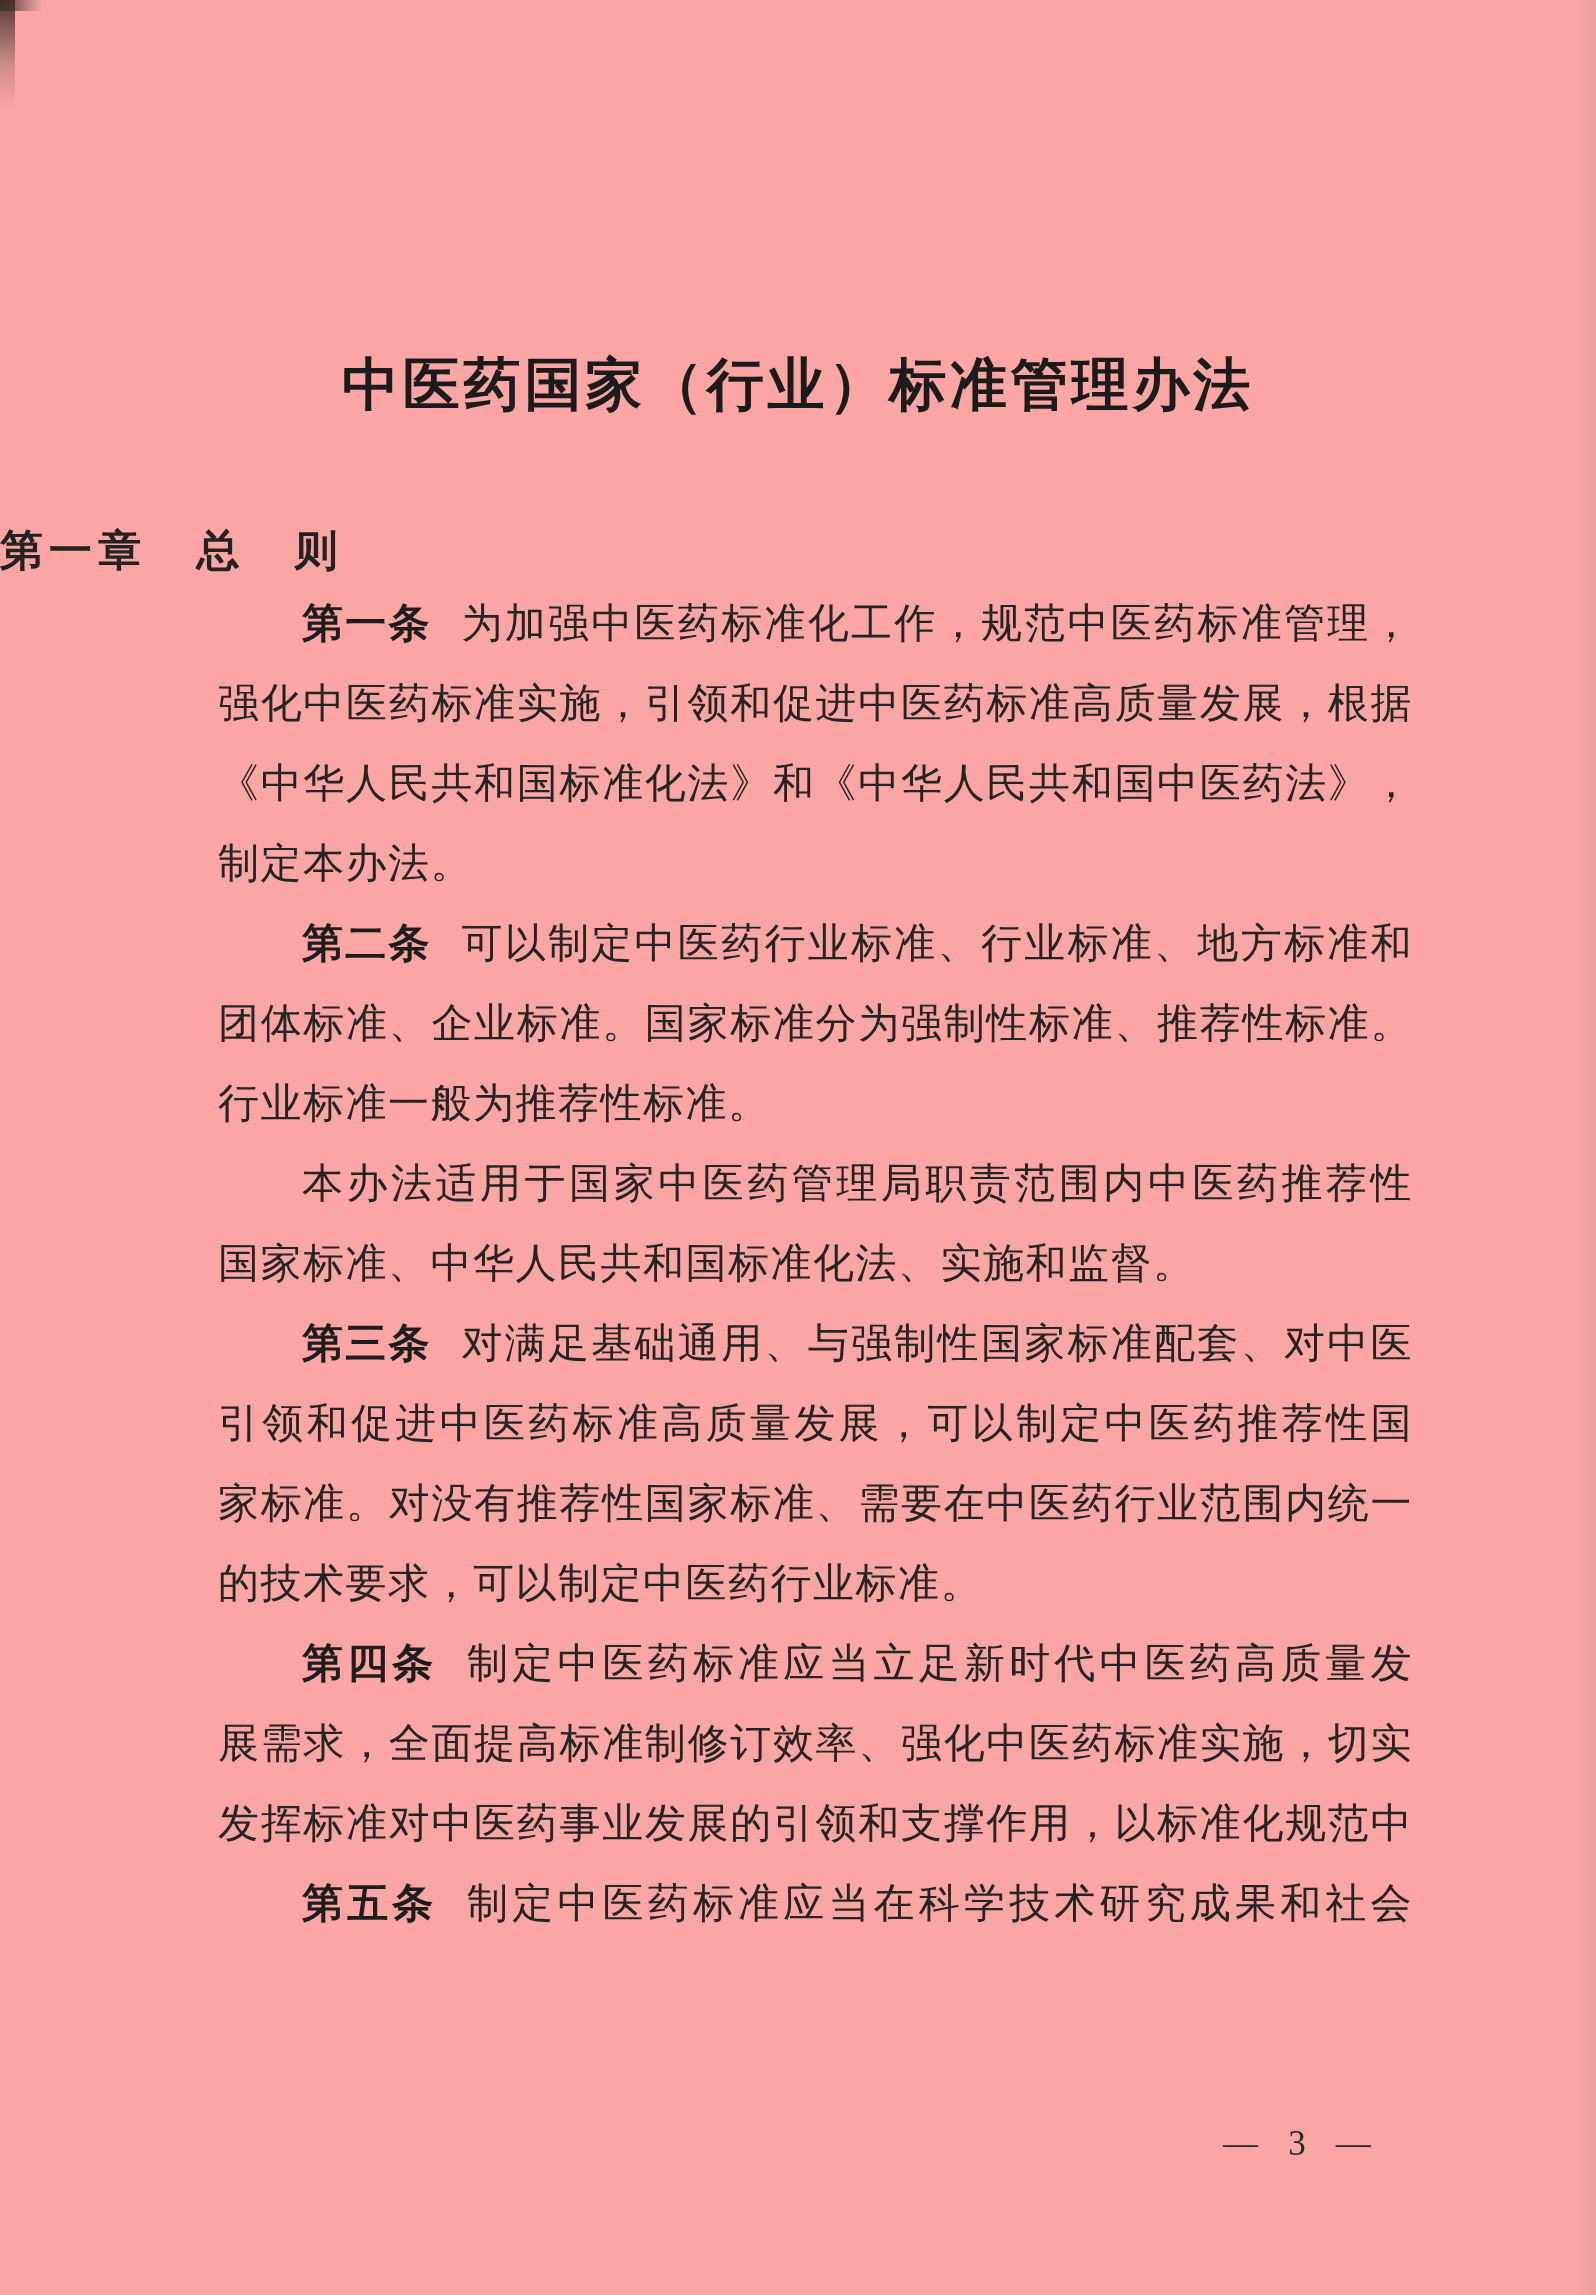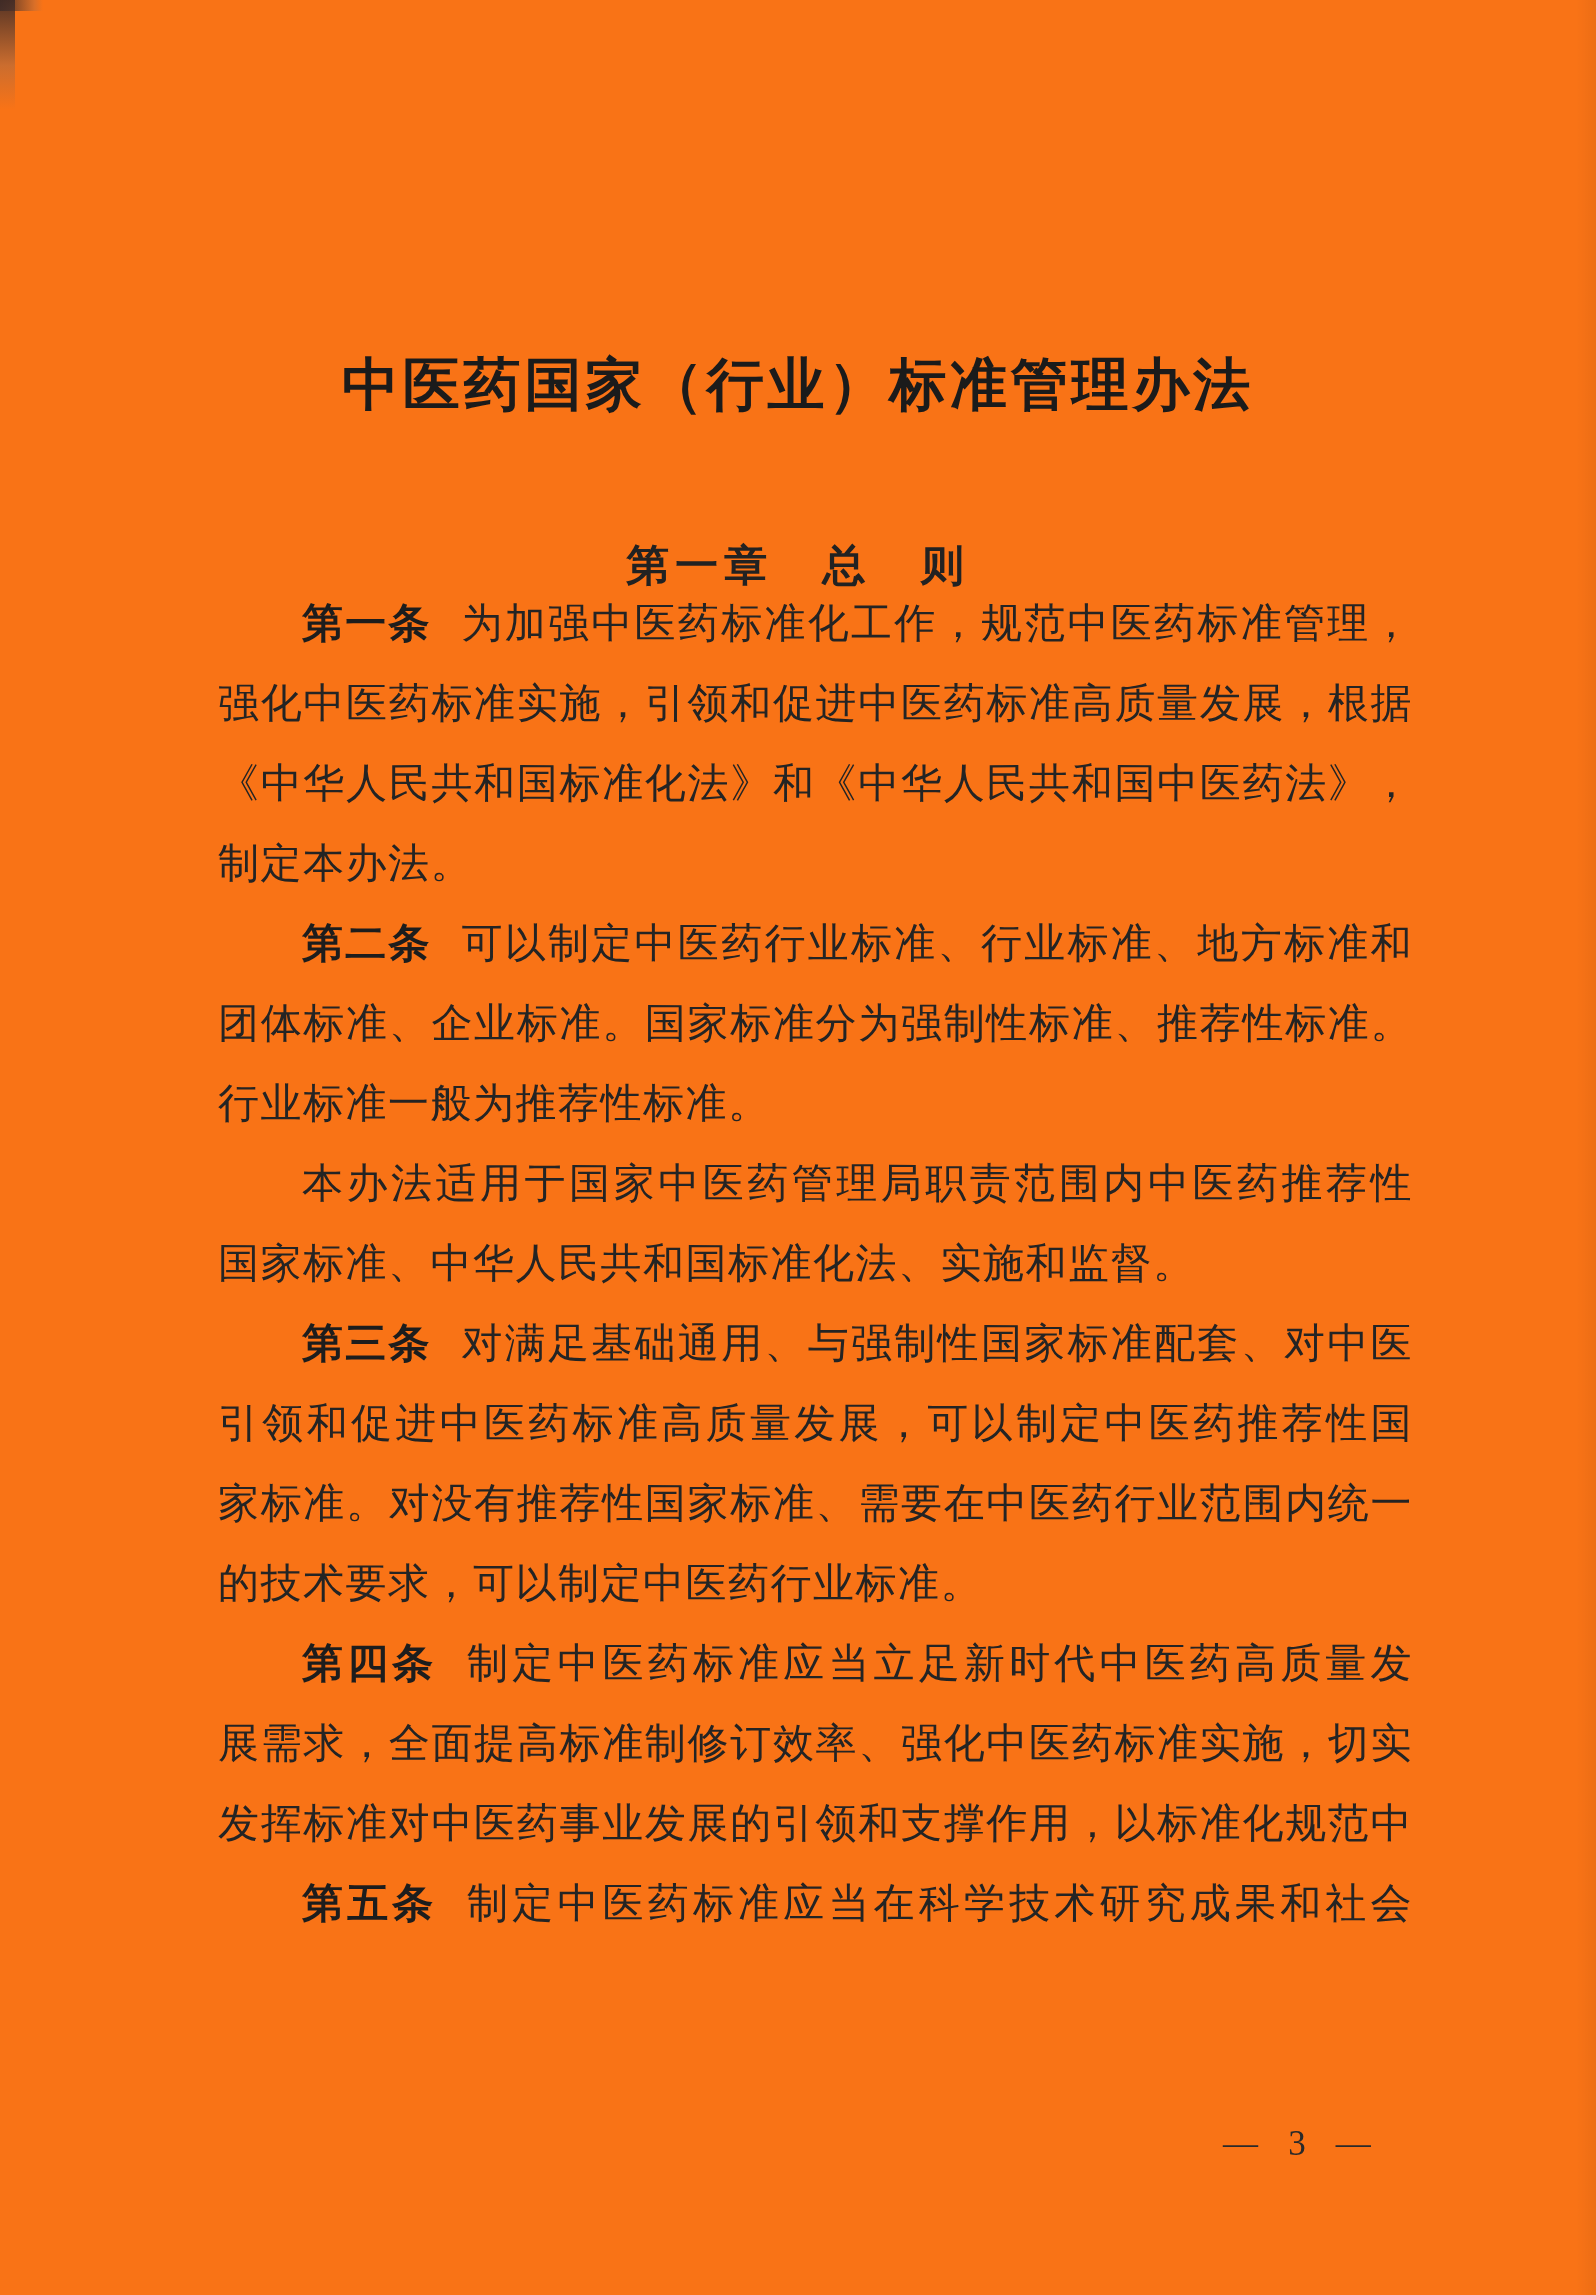--- a/index.html
+++ b/index.html
@@ -1,20 +1,20 @@
 <!DOCTYPE html>
 <html style="font-size:12.2px"><head>
 <meta charset="utf-8">
 <style>
   html, body { margin: 0; padding: 0; background: #e9e9e9; }
   .page {
     position: relative;
     width: 1596px;
     height: 2295px;
-    background: #f97316;
+    background: #fca5a5;
     overflow: hidden;
     color: #1f1f1f;
     font-family: "Liberation Serif", "DejaVu Serif", serif;
   }
   
   .corner-mark-top {
     position: absolute; top: 0; left: 0;
     width: 43px; height: 10.7px;
     background: linear-gradient(90deg, rgba(62,42,38,0.9), rgba(120,100,95,0.25) 80%, rgba(150,140,135,0));
   }
@@ -33,22 +33,21 @@
     text-align: center;
     font-family: "Liberation Sans", "DejaVu Sans", sans-serif;
     font-weight: 700;
     font-size: 57px;
     line-height: 77px;
     letter-spacing: 3.8px;
     color: #1b1b1b;
   }
   .chapter-heading {
     position: absolute;
-    top: 501px; left: 0; width: 100%;
-    text-align: center;
+    top: 486px; left: 0; width: 100%;
     font-family: "Liberation Sans", "DejaVu Sans", sans-serif;
     font-weight: 700;
     font-size: 43px;
     line-height: 57px;
     letter-spacing: 6.1px;
     color: #222;
   }
   .body-text {
     position: absolute;
     top: 583px;

